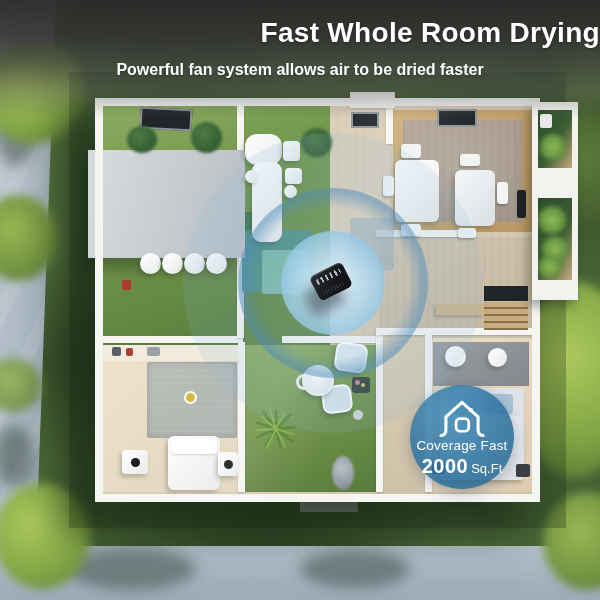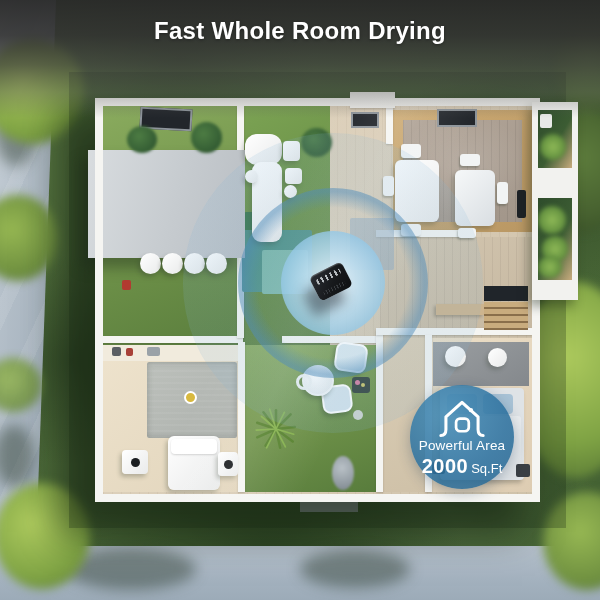--- a/index.html
+++ b/index.html
@@ -98,22 +98,22 @@
   .badge svg{margin-top:9px;}
   .badge-label{font-size:13.5px;line-height:1.1;margin-top:1px;letter-spacing:.2px;}
   .badge-value-row{margin-top:2px;line-height:1;}
   .badge-value{font-size:20px;font-weight:bold;letter-spacing:.5px;text-align:center;}
   .badge-unit{font-size:13px;margin-left:3px;}
 
   
   .top-overlay{left:0;top:0;width:600px;height:118px;z-index:40;pointer-events:none;
     background:linear-gradient(180deg,rgba(40,40,40,.95) 0%,rgba(48,48,48,.9) 30%,rgba(62,62,62,.72) 55%,rgba(88,88,88,.4) 78%,rgba(110,110,110,0) 100%);}
   .header{left:0;top:0;width:600px;z-index:45;text-align:center;color:#fff;}
-  .title{margin:17px 0 12px 0;font-size:24px;font-weight:bold;letter-spacing:.3px;
-    text-shadow:0 1px 3px rgba(0,0,0,.35);}
+  .title{margin:17px 0 12px 0;font-size:28px;font-weight:bold;letter-spacing:.3px;
+    text-shadow:0 1px 3px rgba(0,0,0,.35);text-align:right;}
   .subtitle{margin:4px 0 0 0;font-size:16px;font-weight:600;line-height:1.18;
     text-shadow:0 1px 2px rgba(0,0,0,.3);}
   .subtitle.second{margin-top:1px;}
 </style>
 </head>
 <body>
 
 <div class="scene">
 
   <div class="abs yard-texture"></div>
@@ -287,24 +287,25 @@
     <div class="device-panel"></div>
     <div class="device-vent"></div>
   </div>
 
   <div class="abs badge">
     <svg width="52" height="44" viewBox="0 0 60 52">
       <path d="M5 49 Q11 49 11 42 L11 27 L30 10 L49 27 L49 42 Q49 49 55 49" fill="none" stroke="#ffffff" stroke-width="3.6" stroke-linecap="round" stroke-linejoin="round"></path>
       <rect x="23" y="29" width="15" height="15" rx="4.5" fill="none" stroke="#ffffff" stroke-width="3.2"></rect>
       <circle cx="40.5" cy="19" r="2.6" fill="#ffffff"></circle>
     </svg>
-    <div class="badge-label">Powerful Area</div>
+    <div class="badge-label">Coverage Fast</div>
     <div class="badge-value-row">
       <span class="badge-value">2000</span><span class="badge-unit">Sq.Ft</span>
     </div>
   </div>
 
   <div class="abs top-overlay"></div>
   <div class="abs header">
     <h1 class="title">Fast Whole Room Drying</h1>
+    <p class="subtitle">Powerful fan system allows air to be dried faster</p>
   </div>
 
 </div>
 
 </body></html>

